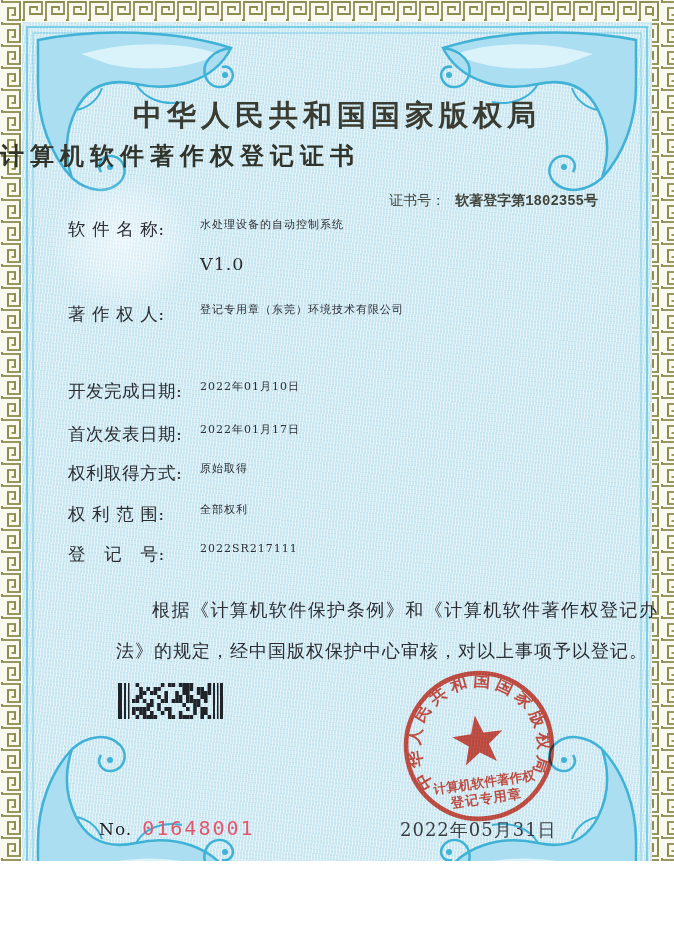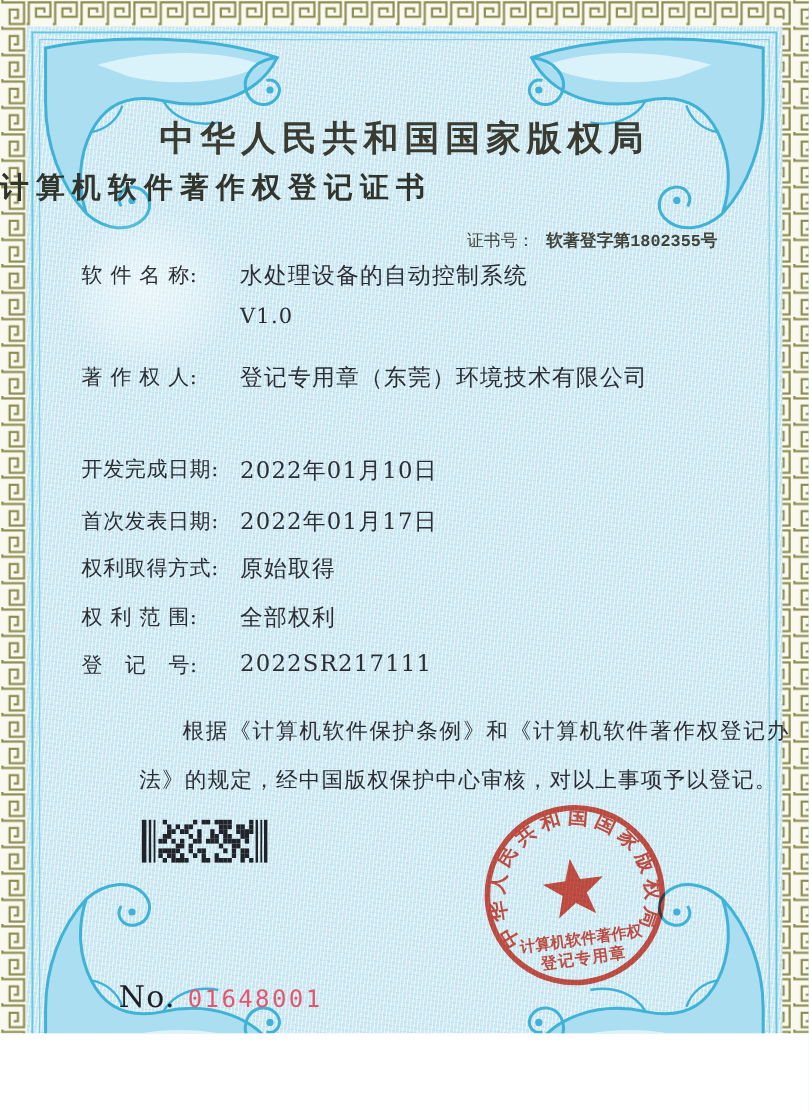--- a/index.html
+++ b/index.html
@@ -18,35 +18,35 @@
 
   .authority{position:absolute;top:96px;left:0;width:100%;text-align:center;z-index:3;
         font-size:29px;font-weight:700;letter-spacing:5px;color:#3a3c31;}
   .title{position:absolute;top:140px;left:0;width:100%;text-align:left;z-index:3;
         font-size:24px;font-weight:700;letter-spacing:6px;color:#31342b;}
   .certno{position:absolute;top:192px;right:76px;z-index:3;font-size:14px;color:#41443a;font-family:Liberation Mono, monospace;}
   .certno .num{margin-left:10px;font-weight:600;}
 
   .row{position:absolute;left:68px;display:flex;z-index:3;}
   .lbl{flex:0 0 auto;width:132px;font-size:17.5px;color:#2c2e34;white-space:pre;letter-spacing:.5px;}
-  .val{font-size:19px;color:#2c2e34;letter-spacing:1px;}
+  .val{font-size:11px;color:#2c2e34;letter-spacing:1px;}
   .f0{top:217px}.f1{top:302px}.f2{top:379px}.f3{top:422px}.f4{top:461px}.f5{top:502px}.f6{top:542px}
   .version{position:absolute;left:200px;top:254px;z-index:3;font-size:17.5px;color:#2c2e34;letter-spacing:1px;}
 
   .statement{position:absolute;left:68px;top:590px;width:542px;z-index:3;margin:0;
         font-size:18px;line-height:2.25;color:#2c2e34;text-indent:2em;text-align:justify;letter-spacing:1px;padding-left:48px;}
 
   .barcode{position:absolute;left:118px;top:683px;width:105px;height:36px;z-index:3;}
 
   .issue-date{position:absolute;left:400px;top:818px;z-index:3;font-size:18px;color:#3a3c41;letter-spacing:1px;}
   .seal{position:absolute;left:399px;top:666px;width:160px;height:160px;z-index:4;
         transform:rotate(-8deg);opacity:.88;mix-blend-mode:multiply;}
 
   .serial{position:absolute;left:99px;top:816px;z-index:3;display:flex;align-items:baseline;}
-  .serial-prefix{font-size:25px;color:#1f2023;letter-spacing:1px;}
+  .serial-prefix{font-size:17px;color:#1f2023;letter-spacing:1px;}
   .serial-number{margin-left:10px;font-family:"DejaVu Sans Mono","Liberation Mono",monospace;
         font-size:20px;color:#e4566e;letter-spacing:2px;}
 </style>
 </head>
 <body>
 
 <div class="cert">
 
   <svg class="bg-svg" viewBox="0 0 674 927">
     <defs>
@@ -237,20 +237,21 @@
         <rect x="68" y="32" width="3.6" height="4"></rect>
         <rect x="71.6" y="32" width="3.6" height="4"></rect>
         <rect x="82.4" y="32" width="3.6" height="4"></rect>
         <rect x="89.60000000000001" y="32" width="3.6" height="4"></rect>
         <rect x="95" y="0" width="2" height="36"></rect>
         <rect x="99" y="0" width="1.5" height="36"></rect>
         <rect x="102" y="0" width="3" height="36"></rect>
       </g>
     </svg>
 
+  <div class="issue-date">2022年05月31日</div>
 
   <svg class="seal" viewBox="0 0 156 156">
     <circle cx="78" cy="78" r="71" fill="none" stroke="#df3b2b" stroke-width="4.5"></circle>
     <defs>
         <path id="ringArc" d="M30.5,111.3 A58,58 0 1 1 125.5,111.3" fill="none"></path>
       </defs>
     <text font-size="16.5" fill="#df3b2b" font-weight="bold" letter-spacing="4.6">
       <textPath href="#ringArc" startOffset="2">中华人民共和国国家版权局</textPath>
     </text>
     <polygon fill="#df3b2b" points="78,48 84.1,65.6 102.7,66 87.9,77.2 93.3,95 78,84.4 62.7,95 68.1,77.2 53.3,66 71.9,65.6"></polygon>

